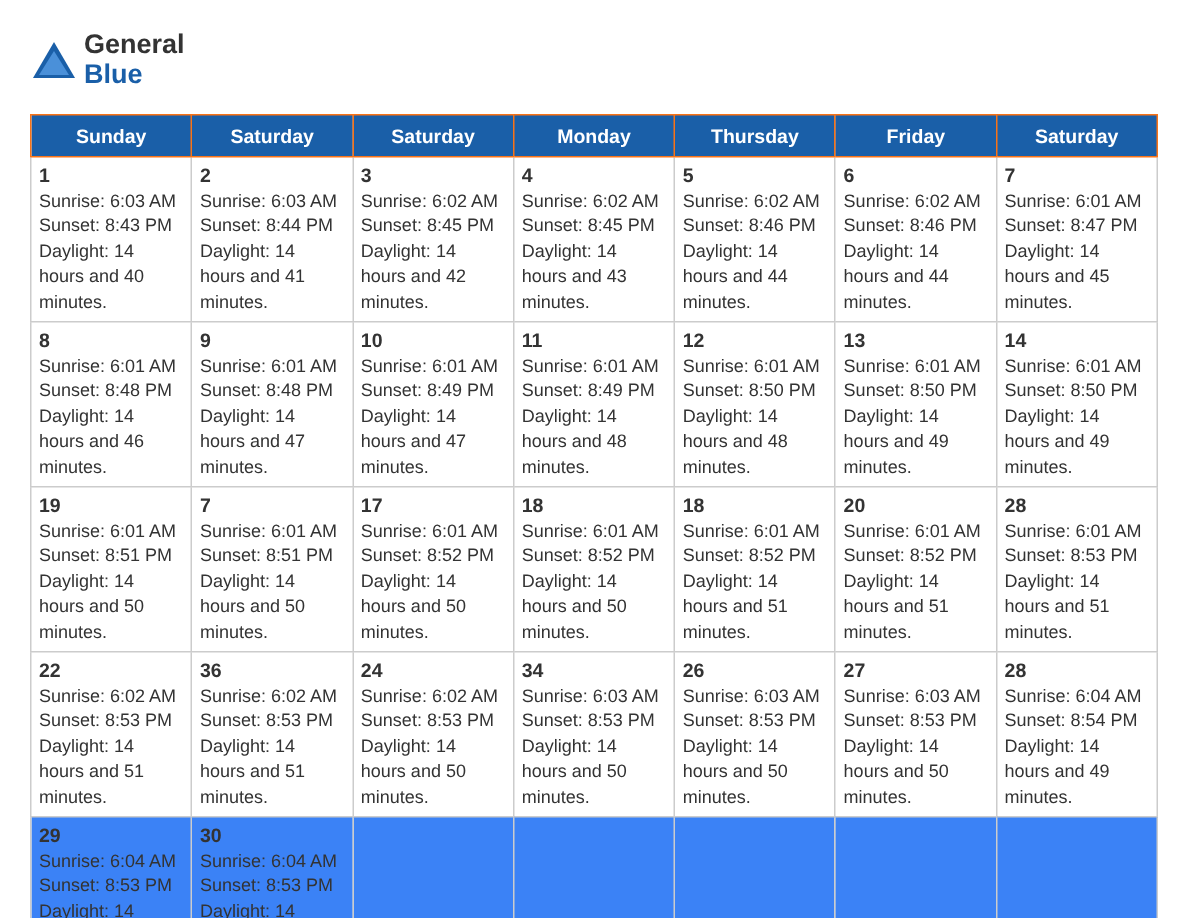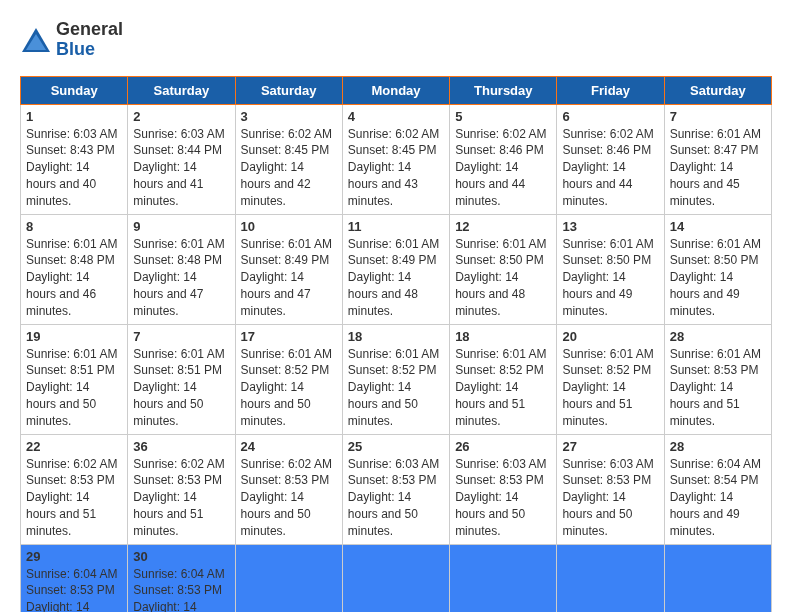--- a/index.html
+++ b/index.html
@@ -218,21 +218,21 @@
         </td>
         <td>
           <span class="day-num">36</span>
 <div class="day-info">Sunrise: 6:02 AM<br>Sunset: 8:53 PM<br>Daylight: 14 hours and 51 minutes.</div>
         </td>
         <td>
           <span class="day-num">24</span>
 <div class="day-info">Sunrise: 6:02 AM<br>Sunset: 8:53 PM<br>Daylight: 14 hours and 50 minutes.</div>
         </td>
         <td>
-          <span class="day-num">25</span>
+          <span class="day-num">34</span>
 <div class="day-info">Sunrise: 6:03 AM<br>Sunset: 8:53 PM<br>Daylight: 14 hours and 50 minutes.</div>
         </td>
         <td>
           <span class="day-num">26</span>
 <div class="day-info">Sunrise: 6:03 AM<br>Sunset: 8:53 PM<br>Daylight: 14 hours and 50 minutes.</div>
         </td>
         <td>
           <span class="day-num">27</span>
 <div class="day-info">Sunrise: 6:03 AM<br>Sunset: 8:53 PM<br>Daylight: 14 hours and 50 minutes.</div>
         </td>

